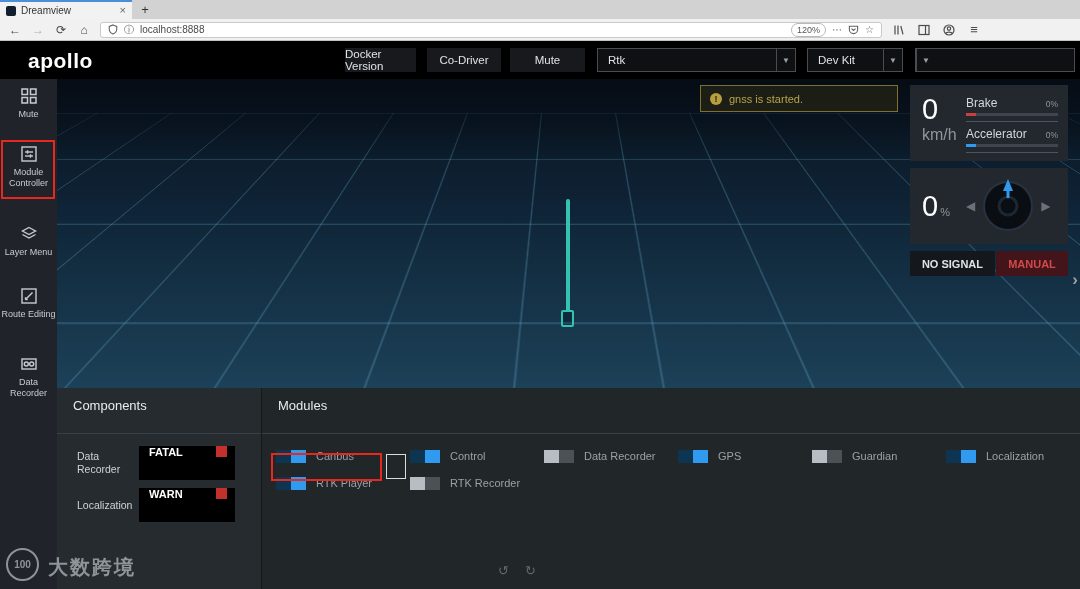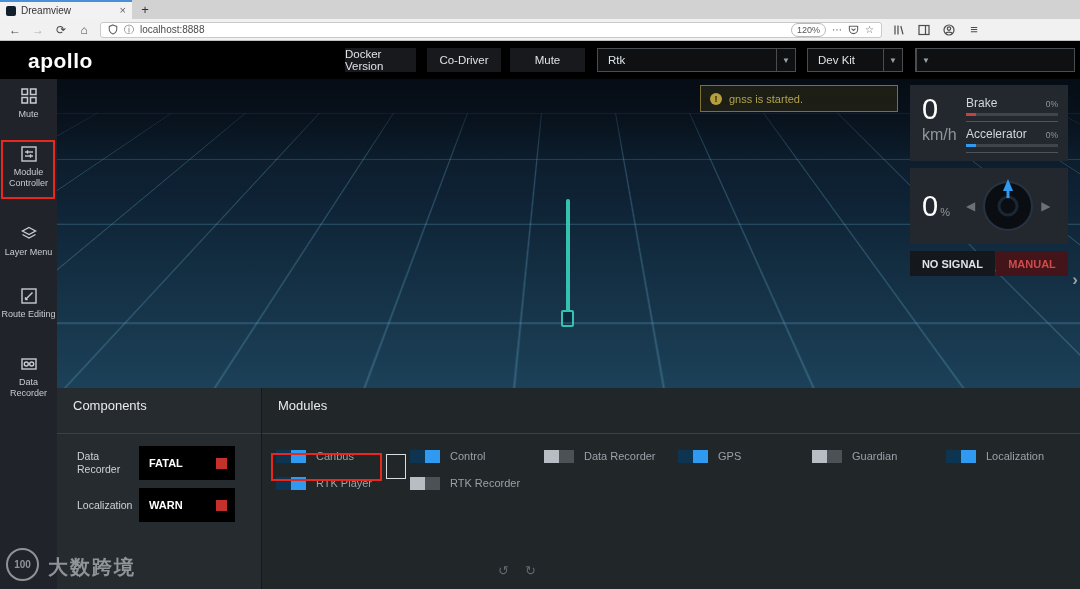--- a/index.html
+++ b/index.html
@@ -80,21 +80,21 @@
 
   
   .bottom{position:absolute;left:57px;top:388px;width:1023px;height:201px;background:#1b1f23;display:flex}
   .components{width:205px;height:100%;background:#262b30}
   .modules{flex:1;height:100%;background:#212629;border-left:1px solid #15181b}
   .phead{padding:10px 16px 20px;border-bottom:1px solid #3a4046;color:#e9ebed;font-size:13px}
 
   .comp-items{margin:12px 12px 0}
   .comp-row{display:flex;align-items:center;margin-bottom:8px}
   .comp-label{width:70px;color:#ced3d7;font-size:10.5px;line-height:13px;padding-left:8px}
-  .comp-box{width:96px;height:34px;background:#000;display:flex;align-items:center}
+  .comp-box{width:96px;height:34px;background:#000;display:flex;}
   .comp-status{color:#fff;font-size:11px;font-weight:bold;margin-left:10px}
   .comp-sq{width:11px;height:11px;background:#c4302b;margin-left:auto;margin-right:8px}
 
   .mod-grid{margin:12px 0 0 14px;display:grid;grid-template-columns:repeat(6,134px);row-gap:7px}
   .mod-item{display:flex;align-items:center;gap:10px;height:20px}
   .toggle{width:30px;height:13px;display:flex;flex:none;cursor:default}
   .toggle span{flex:1}
   .toggle.on .a{background:#0d3551}.toggle.on .b{background:#2f9af0}
   .toggle.off .a{background:#b7bdc2}.toggle.off .b{background:#4c5156}
   .mod-label{color:#9aa1a7;font-size:11px;white-space:nowrap}

